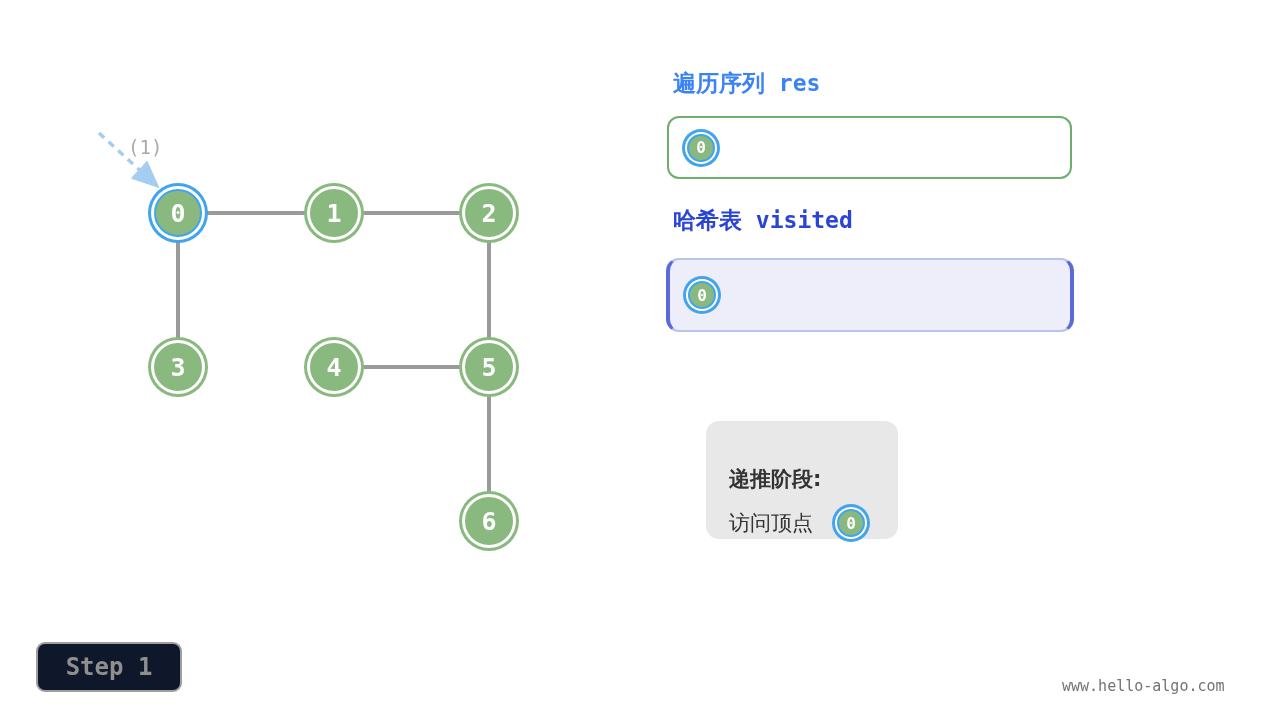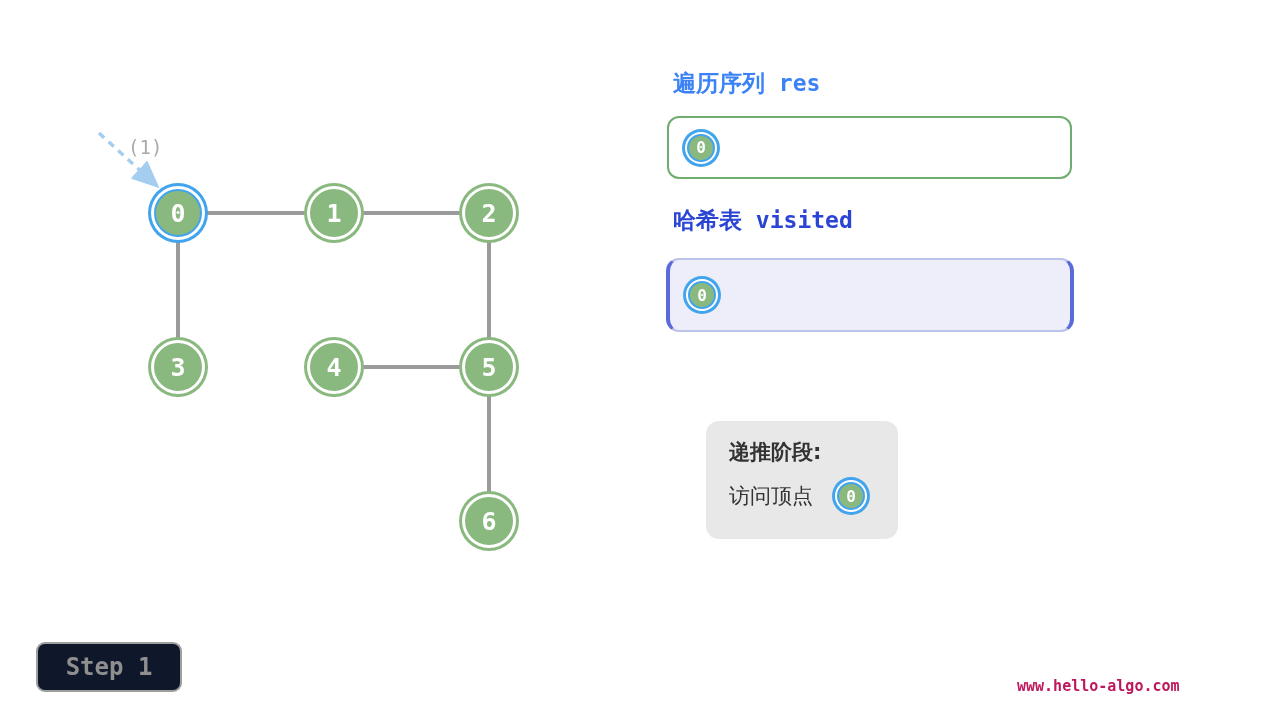--- a/index.html
+++ b/index.html
@@ -98,21 +98,21 @@
   .info-box {
     position: absolute; left: 706px; top: 421px;
     width: 192px; height: 118px;
     box-sizing: border-box;
     background: #e8e8e8;
     border-radius: 13px;
     padding: 17px 0 0 23px;
   }
   .info-phase {
     color: #333333;
-    font-size: 21px; font-weight: bold;
+    font-size: 21px; font-weight: bold; margin-top: 27px;
   }
   .info-action {
     margin-top: 16px;
     display: flex; align-items: center; gap: 24px;
     color: #333333;
     font-size: 21px;
   }
 
   
   .step-btn {
@@ -122,25 +122,24 @@
     background: #0f172a;
     border: 2px solid #9f9f9f;
     border-radius: 9px;
     display: flex; align-items: center; justify-content: center;
     color: #8f8f8f;
     font-family: "DejaVu Sans Mono", monospace;
     font-size: 24px; font-weight: bold;
   }
 
   .watermark {
-    position: absolute; left: 1017px; top: 677px;
-    color: #be185d;
+    position: absolute; left: 1062px; top: 677px;
+    color: #737373;
     font-family: "DejaVu Sans Mono", monospace;
     font-size: 15px;
-    font-weight: bold;
   }
 </style>
 </head>
 <body>
 
 <div class="canvas">
 
   <div class="edge" style="left:178px; top:211px; width:156px; height:4px;"></div>
   <div class="edge" style="left:334px; top:211px; width:155px; height:4px;"></div>
   <div class="edge" style="left:176px; top:213px; width:4px; height:154px;"></div>

